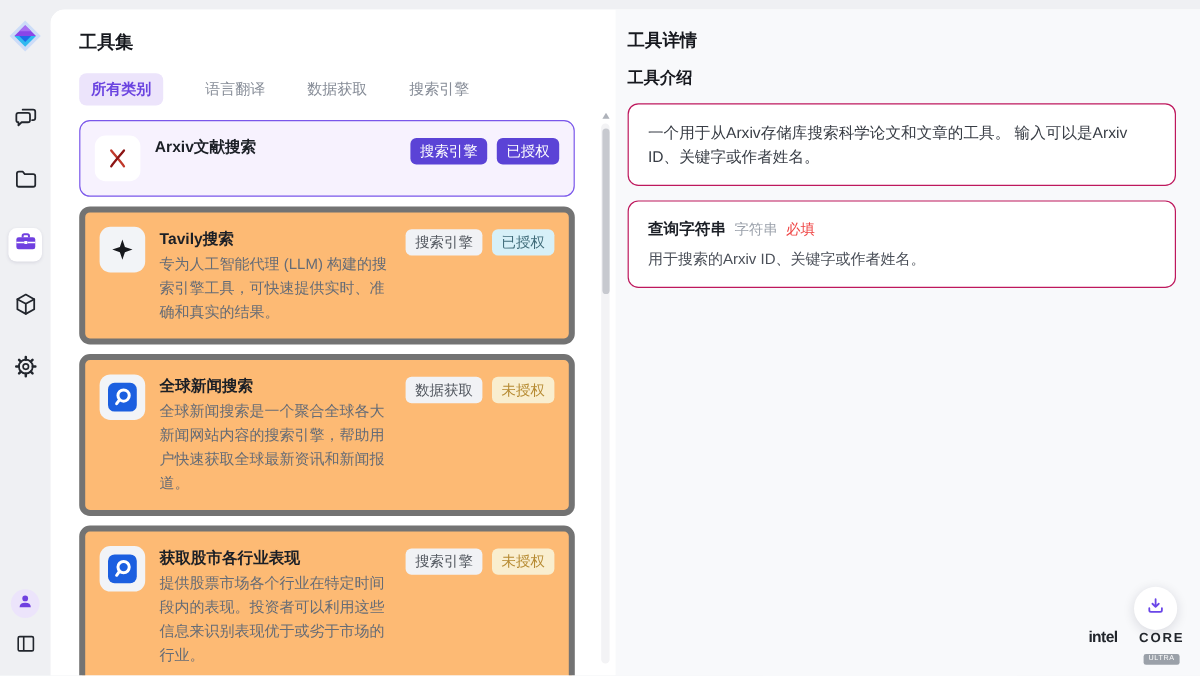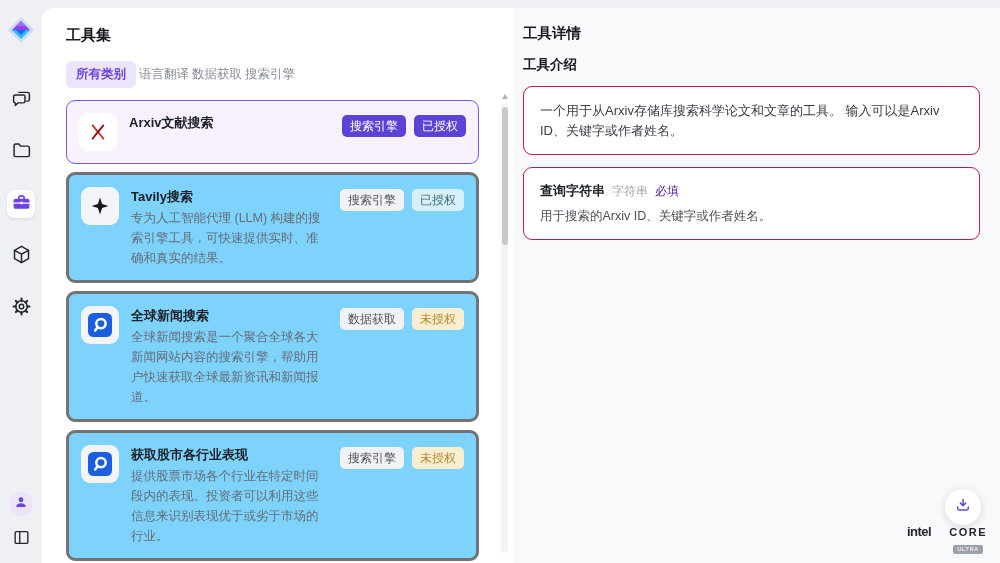--- a/index.html
+++ b/index.html
@@ -23,26 +23,26 @@
   .sidebar-bottom { position:absolute; bottom:12px; left:0; width:42px; display:flex; flex-direction:column; align-items:center; gap:12px; }
   .avatar-wrap { width:24px; height:24px; border-radius:50%; background:#ece4fb; display:flex; align-items:center; justify-content:center; }
   
   .content {
     position:absolute; left:42px; top:8px; right:0; bottom:0;
     background:#ffffff; border-radius:12px 0 0 0; overflow:hidden;
   }
   
   .list-panel { position:absolute; left:0; top:0; width:471px; height:100%; background:#fff; }
   .list-title { font-size:15px; font-weight:bold; color:#17191f; margin:18px 0 0 24px; }
-  .tabs { display:flex; align-items:center; gap:3px; margin:16px 0 0 24px; }
+  .tabs { display:flex; align-items:center; gap:35px; margin:16px 0 0 24px; }
   .tab { font-size:12.5px; color:#868c97; cursor:pointer; padding:5px 0; border-radius:6px; white-space:nowrap; }
   .tab.active { background:#ece4fb; color:#6a43e0; font-weight:bold; padding:5px 10px; }
   .cards { margin:12px 0 0 24px; width:413px; display:flex; flex-direction:column; gap:8px; }
   .card {
-    background:#7dd3fc; border:3px solid #737373; border-radius:9px;
+    background:#fdba74; border:5px solid #737373; border-radius:9px;
     padding:12px 12px 12px 12px; display:flex; gap:12px; cursor:pointer;
     position:relative;
   }
   .card.selected { border:1.5px solid #7a57ea; background:#f7f2fe; }
   .card-icon {
     flex:0 0 38px; width:38px; height:38px; border-radius:9px; background:#f2f4f7;
     display:flex; align-items:center; justify-content:center;
   }
   .card.selected .card-icon { background:#ffffff; }
   .card-icon svg { display:none; }
@@ -75,21 +75,21 @@
   .details-title { font-size:14.5px; font-weight:bold; color:#17191f; }
   .section-heading { font-size:13.5px; font-weight:bold; color:#17191f; margin-top:13px; }
   .white-box {
     background:#ffffff; border:1px solid #be185d; border-radius:9px;
     margin-top:12px; padding:14px 16px;
   }
   .intro-text { font-size:13px; color:#383d45; line-height:1.5; }
   .param-line { display:flex; align-items:baseline; gap:7px; }
   .param-name { font-size:13px; font-weight:bold; color:#1b1f26; }
   .param-type { font-size:12px; color:#9aa0aa; }
-  .param-required { font-size:12px; color:#4c1d95; }
+  .param-required { font-size:12px; color:#ef4444; }
   .param-desc { font-size:12.5px; color:#4a4f58; margin-top:8px; }
   
   .fab {
     position:absolute; right:19px; bottom:38px; width:36px; height:36px;
     border-radius:50%; background:#ffffff; box-shadow:0 2px 10px rgba(20,20,50,.14);
     display:flex; align-items:center; justify-content:center; cursor:pointer; z-index:6;
   }
   .intel-logo {
     position:absolute; right:13px; bottom:9px; width:72px; text-align:center; z-index:6;
     color:#22262c; line-height:1;

